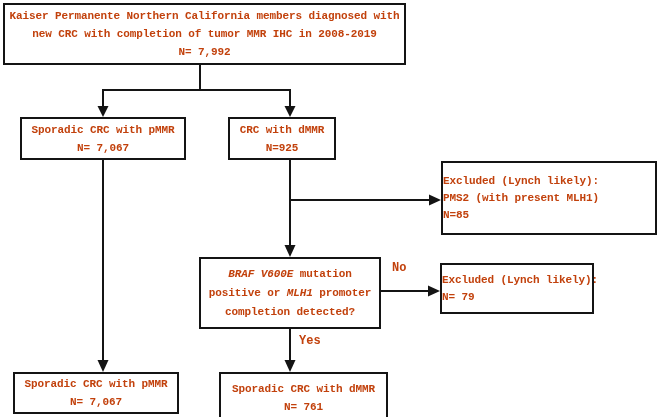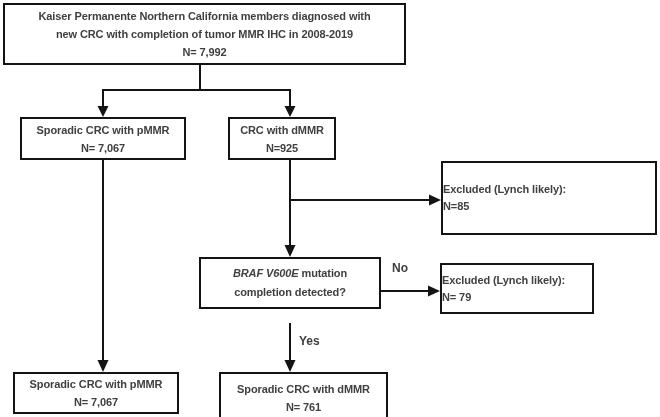--- a/index.html
+++ b/index.html
@@ -5,23 +5,23 @@
   html, body {
     margin: 0;
     padding: 0;
     background: #ffffff;
   }
   .stage {
     position: relative;
     width: 660px;
     height: 417px;
     background: #ffffff;
-    font-family: Liberation Sans, sans-serif;
+    font-family: Liberation Mono, monospace;
     font-weight: 700;
-    color: #404040;
+    color: #c2410c;
     overflow: hidden;
   }
   .connector-layer {
     position: absolute;
     left: 0;
     top: 0;
     width: 660px;
     height: 417px;
   }
   .box {
@@ -49,21 +49,21 @@
   }
   .flow-label {
     position: absolute;
     font-size: 12px;
     letter-spacing: 0;
   }
   #top-box        { left: 3px;   top: 3px;   width: 403px; height: 62px; line-height: 18px; }
   #pmmr-box       { left: 20px;  top: 117px; width: 166px; height: 43px; line-height: 18px; }
   #dmmr-box       { left: 228px; top: 117px; width: 108px; height: 43px; line-height: 18px; }
   #excl-msh-box   { left: 441px; top: 161px; width: 216px; height: 74px; line-height: 17px; }
-  #braf-box       { left: 199px; top: 257px; width: 182px; height: 52px; line-height: 19px; }
+  #braf-box       { left: 199px; top: 257px; width: 182px; height: 72px; line-height: 19px; }
   #excl-79-box    { left: 440px; top: 263px; width: 154px; height: 51px; line-height: 17px; }
   #bottom-pmmr-box{ left: 13px;  top: 372px; width: 166px; height: 42px; line-height: 18px; }
   #bottom-dmmr-box{ left: 207px; top: 372px; width: 169px; height: 52px; line-height: 18px; margin-left: 12px; }
   #no-label  { left: 392px; top: 261px; }
   #yes-label { left: 299px; top: 334px; }
   svg line    { stroke: #141414; stroke-width: 2px; }
   svg polygon { fill: #141414; stroke: none; }
 </style>
 </head>
 <body>
@@ -111,25 +111,27 @@
     <div class="bline">N= 7,067</div>
   </div>
 
   <div class="box center" id="dmmr-box">
     <div class="bline">CRC with dMMR</div>
     <div class="bline">N=925</div>
   </div>
 
   <div class="box leftal" id="excl-msh-box">
     <div class="bline">Excluded (Lynch likely):</div>
+    <div class="bline">PMS2 (with present MLH1)</div>
     <div class="bline">N=85</div>
   </div>
 
   <div class="box center" id="braf-box">
     <div class="bline"><i>BRAF V600E</i><span> mutation</span></div>
+    <div class="bline"><span>positive or </span><i>MLH1</i><span> promoter</span></div>
     <div class="bline">completion detected?</div>
   </div>
 
   <div class="box leftal" id="excl-79-box">
     <div class="bline">Excluded (Lynch likely):</div>
     <div class="bline">N= 79</div>
   </div>
 
   <div class="box center" id="bottom-pmmr-box">
     <div class="bline">Sporadic CRC with pMMR</div>

